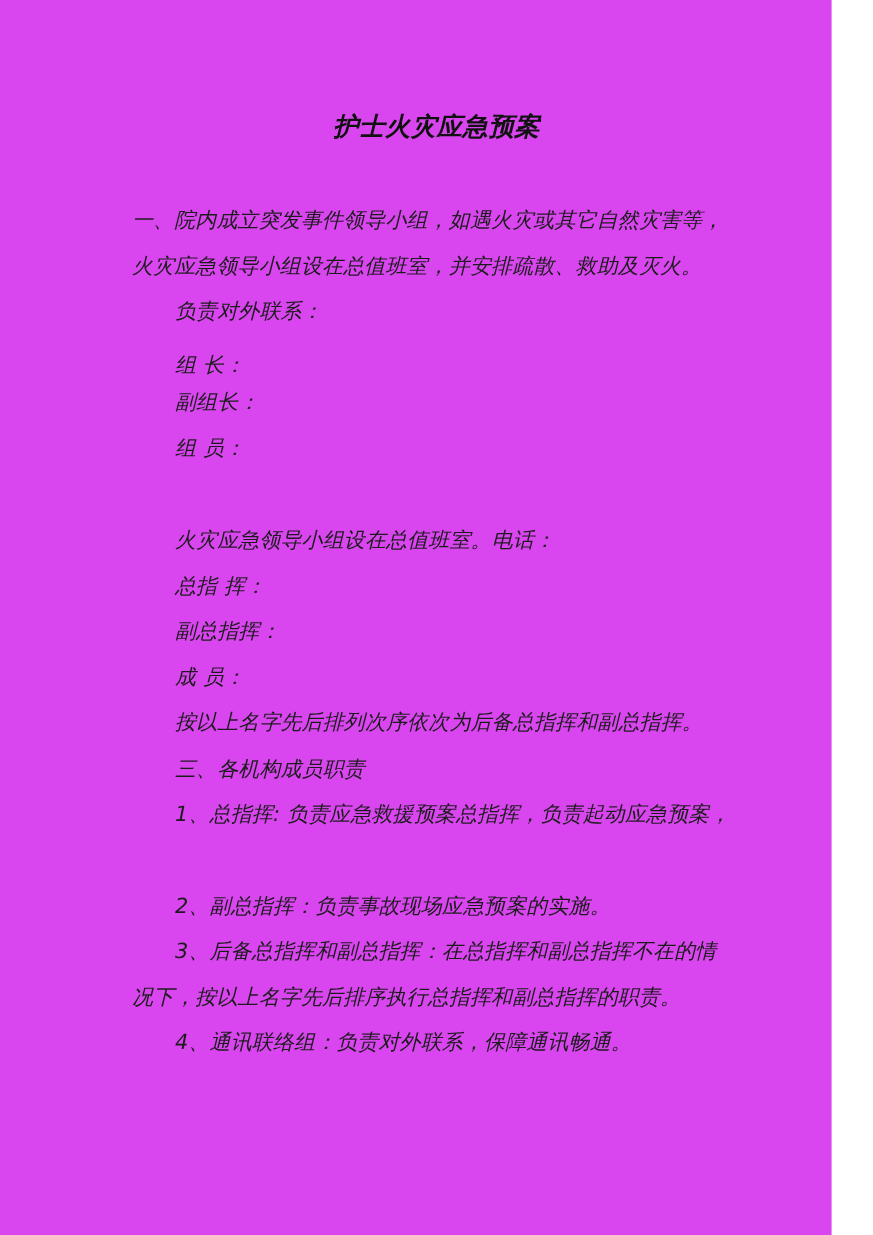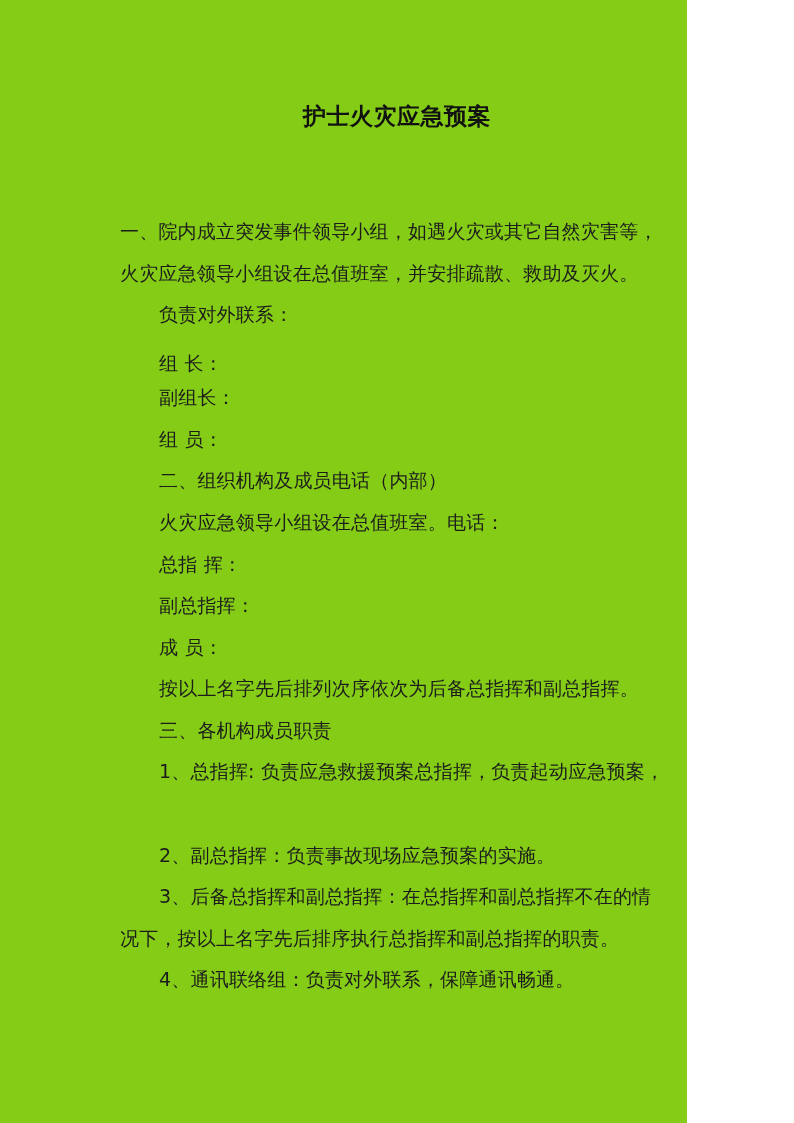--- a/index.html
+++ b/index.html
@@ -11,61 +11,60 @@
       width: 794px;
       height: 1123px;
       position: relative;
       overflow: hidden;
       font-family: "DejaVu Sans", "Liberation Sans", sans-serif;
       color: #1a1a1a;
     }
     .page {
       position: absolute;
       left: 0; top: 0;
-      width: 687px;
+      width: 756px;
       height: 1123px;
-      background: #84cc16;
+      background: #d946ef;
+      font-style: italic;
     }
     .title {
       position: absolute;
       left: 0;
       top: 100px;
       width: 794px;
       text-align: center;
       font-size: 23px;
       font-weight: bold;
       letter-spacing: 0.5px;
       color: #111111;
       line-height: 32px;
     }
     .line {
       position: absolute;
       font-size: 19px;
       line-height: 28px;
       white-space: nowrap;
       color: #1c1c1c;
       letter-spacing: 0.2px;
-      margin-top: 31px;
     }
     .flush { left: 120px; }
     .indent { left: 159px; }
   </style>
 </head>
 <body>
 
 <div class="page">
   <div class="title">护士火灾应急预案</div>
 
   <div class="line flush" style="top:186px">一、院内成立突发事件领导小组，如遇火灾或其它自然灾害等，</div>
   <div class="line flush" style="top:228px">火灾应急领导小组设在总值班室，并安排疏散、救助及灭火。</div>
   <div class="line indent" style="top:269px">负责对外联系：</div>
   <div class="line indent" style="top:318px">组  长：</div>
   <div class="line indent" style="top:352px">副组长：</div>
   <div class="line indent" style="top:394px">组  员：</div>
-  <div class="line indent" style="top:435px">二、组织机构及成员电话（内部）</div>
   <div class="line indent" style="top:477px">火灾应急领导小组设在总值班室。电话：</div>
   <div class="line indent" style="top:519px">总指  挥：</div>
   <div class="line indent" style="top:560px">副总指挥：</div>
   <div class="line indent" style="top:602px">成  员：</div>
   <div class="line indent" style="top:685px">三、各机构成员职责</div>
   <div class="line indent" style="top:643px">按以上名字先后排列次序依次为后备总指挥和副总指挥。</div>
   <div class="line indent" style="top:726px">1、总指挥: 负责应急救援预案总指挥，负责起动应急预案，</div>
   <div class="line indent" style="top:810px">2、副总指挥：负责事故现场应急预案的实施。</div>
   <div class="line indent" style="top:851px">3、后备总指挥和副总指挥：在总指挥和副总指挥不在的情</div>
   <div class="line flush" style="top:893px">况下，按以上名字先后排序执行总指挥和副总指挥的职责。</div>

